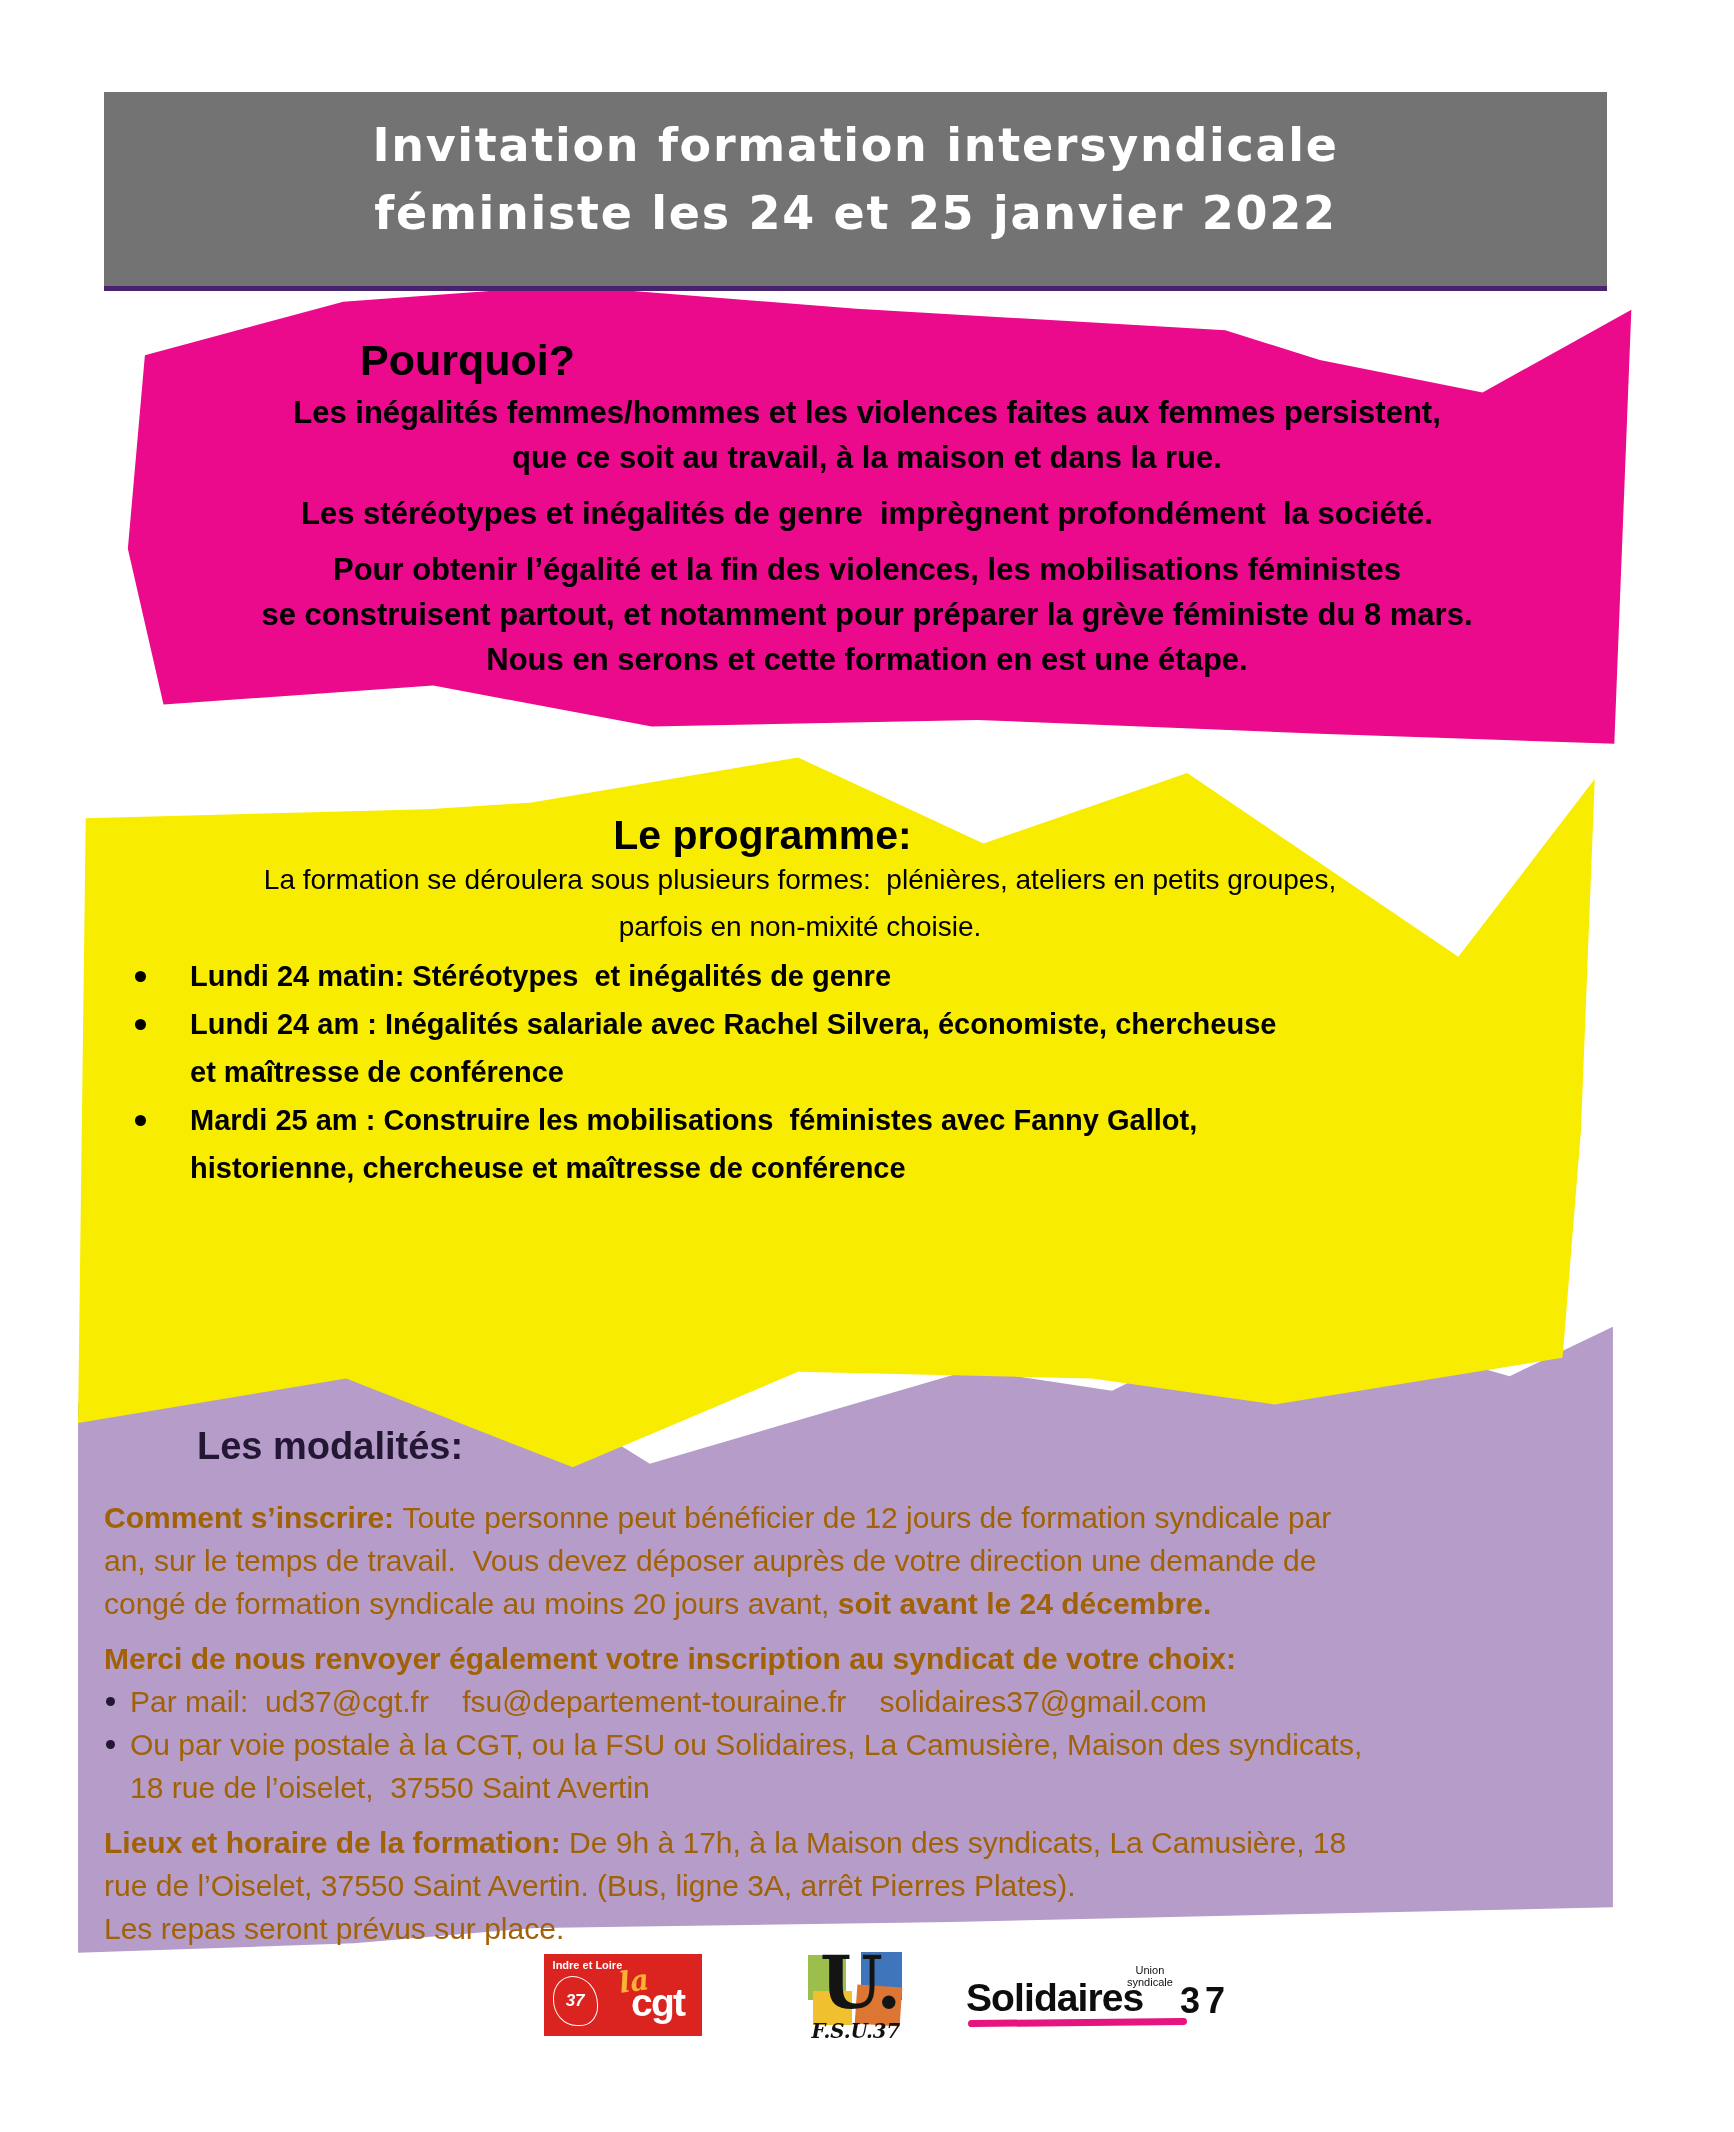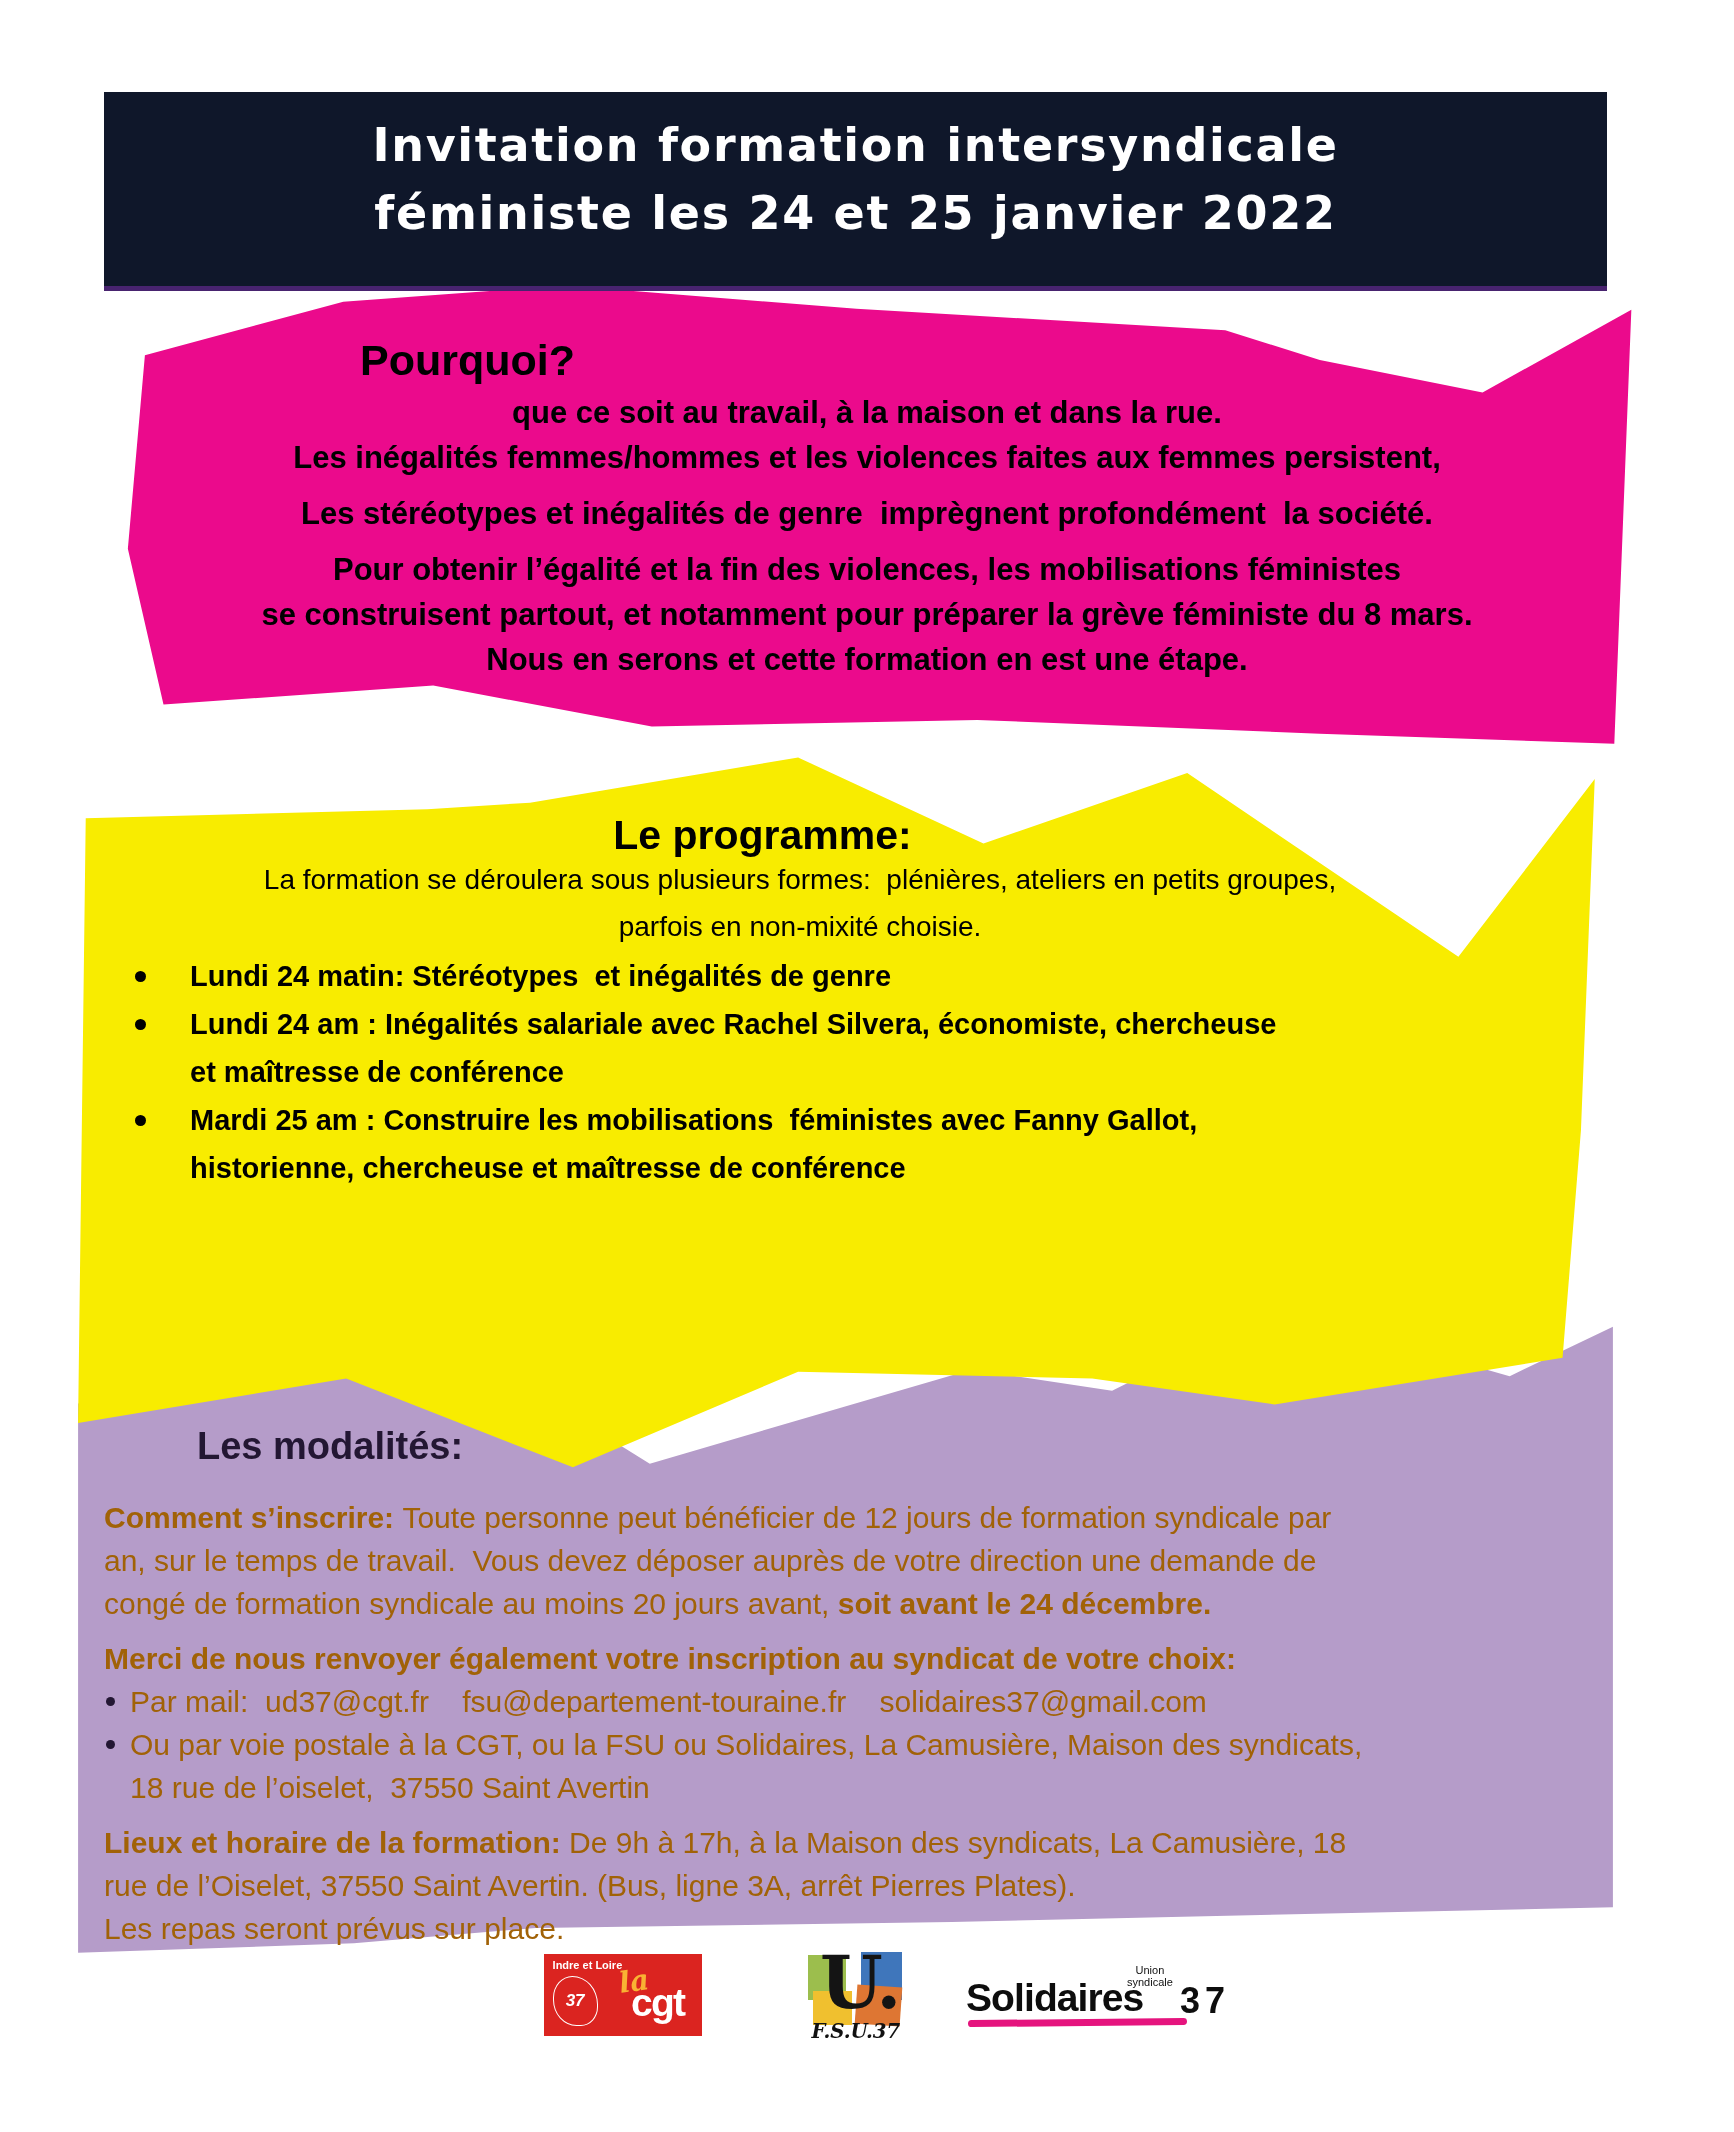--- a/index.html
+++ b/index.html
@@ -82,31 +82,31 @@
   .sol-37{position:absolute;left:214px;top:13.7px;color:#0d0d0d;font-size:36px;font-weight:bold;
     letter-spacing:5.1px;}
   .sol-underline{position:absolute;left:1.7px;top:53px;width:219px;height:6.8px;border-radius:4.3px;
     transform:rotate(-0.6deg);}
 </style>
 </head>
 <body>
 
 <div class="page">
 
-  <div class="banner" style="background: #0f172a; border-bottom-color: rgb(72, 35, 111);">
+  <div class="banner" style="background: #737373; border-bottom-color: rgb(72, 35, 111);">
     <div class="title-line">Invitation formation intersyndicale</div>
     <div class="title-line">féministe les 24 et 25 janvier 2022</div>
   </div>
 
   <div class="shape shape-pink" style="background: rgb(235, 10, 140);"></div>
   <h2 class="why-heading">Pourquoi?</h2>
   <div class="why-body">
       <p>
+        <span class="line">Les inégalités femmes/hommes et les violences faites aux femmes persistent,</span>
         <span class="line">que ce soit au travail, à la maison et dans la rue.</span>
-        <span class="line">Les inégalités femmes/hommes et les violences faites aux femmes persistent,</span>
       </p>
       <p>
         <span class="line">Les stéréotypes et inégalités de genre  imprègnent profondément  la société.</span>
       </p>
       <p>
         <span class="line">Pour obtenir l’égalité et la fin des violences, les mobilisations féministes</span>
         <span class="line">se construisent partout, et notamment pour préparer la grève féministe du 8 mars.</span>
         <span class="line">Nous en serons et cette formation en est une étape.</span>
       </p>
     </div>

